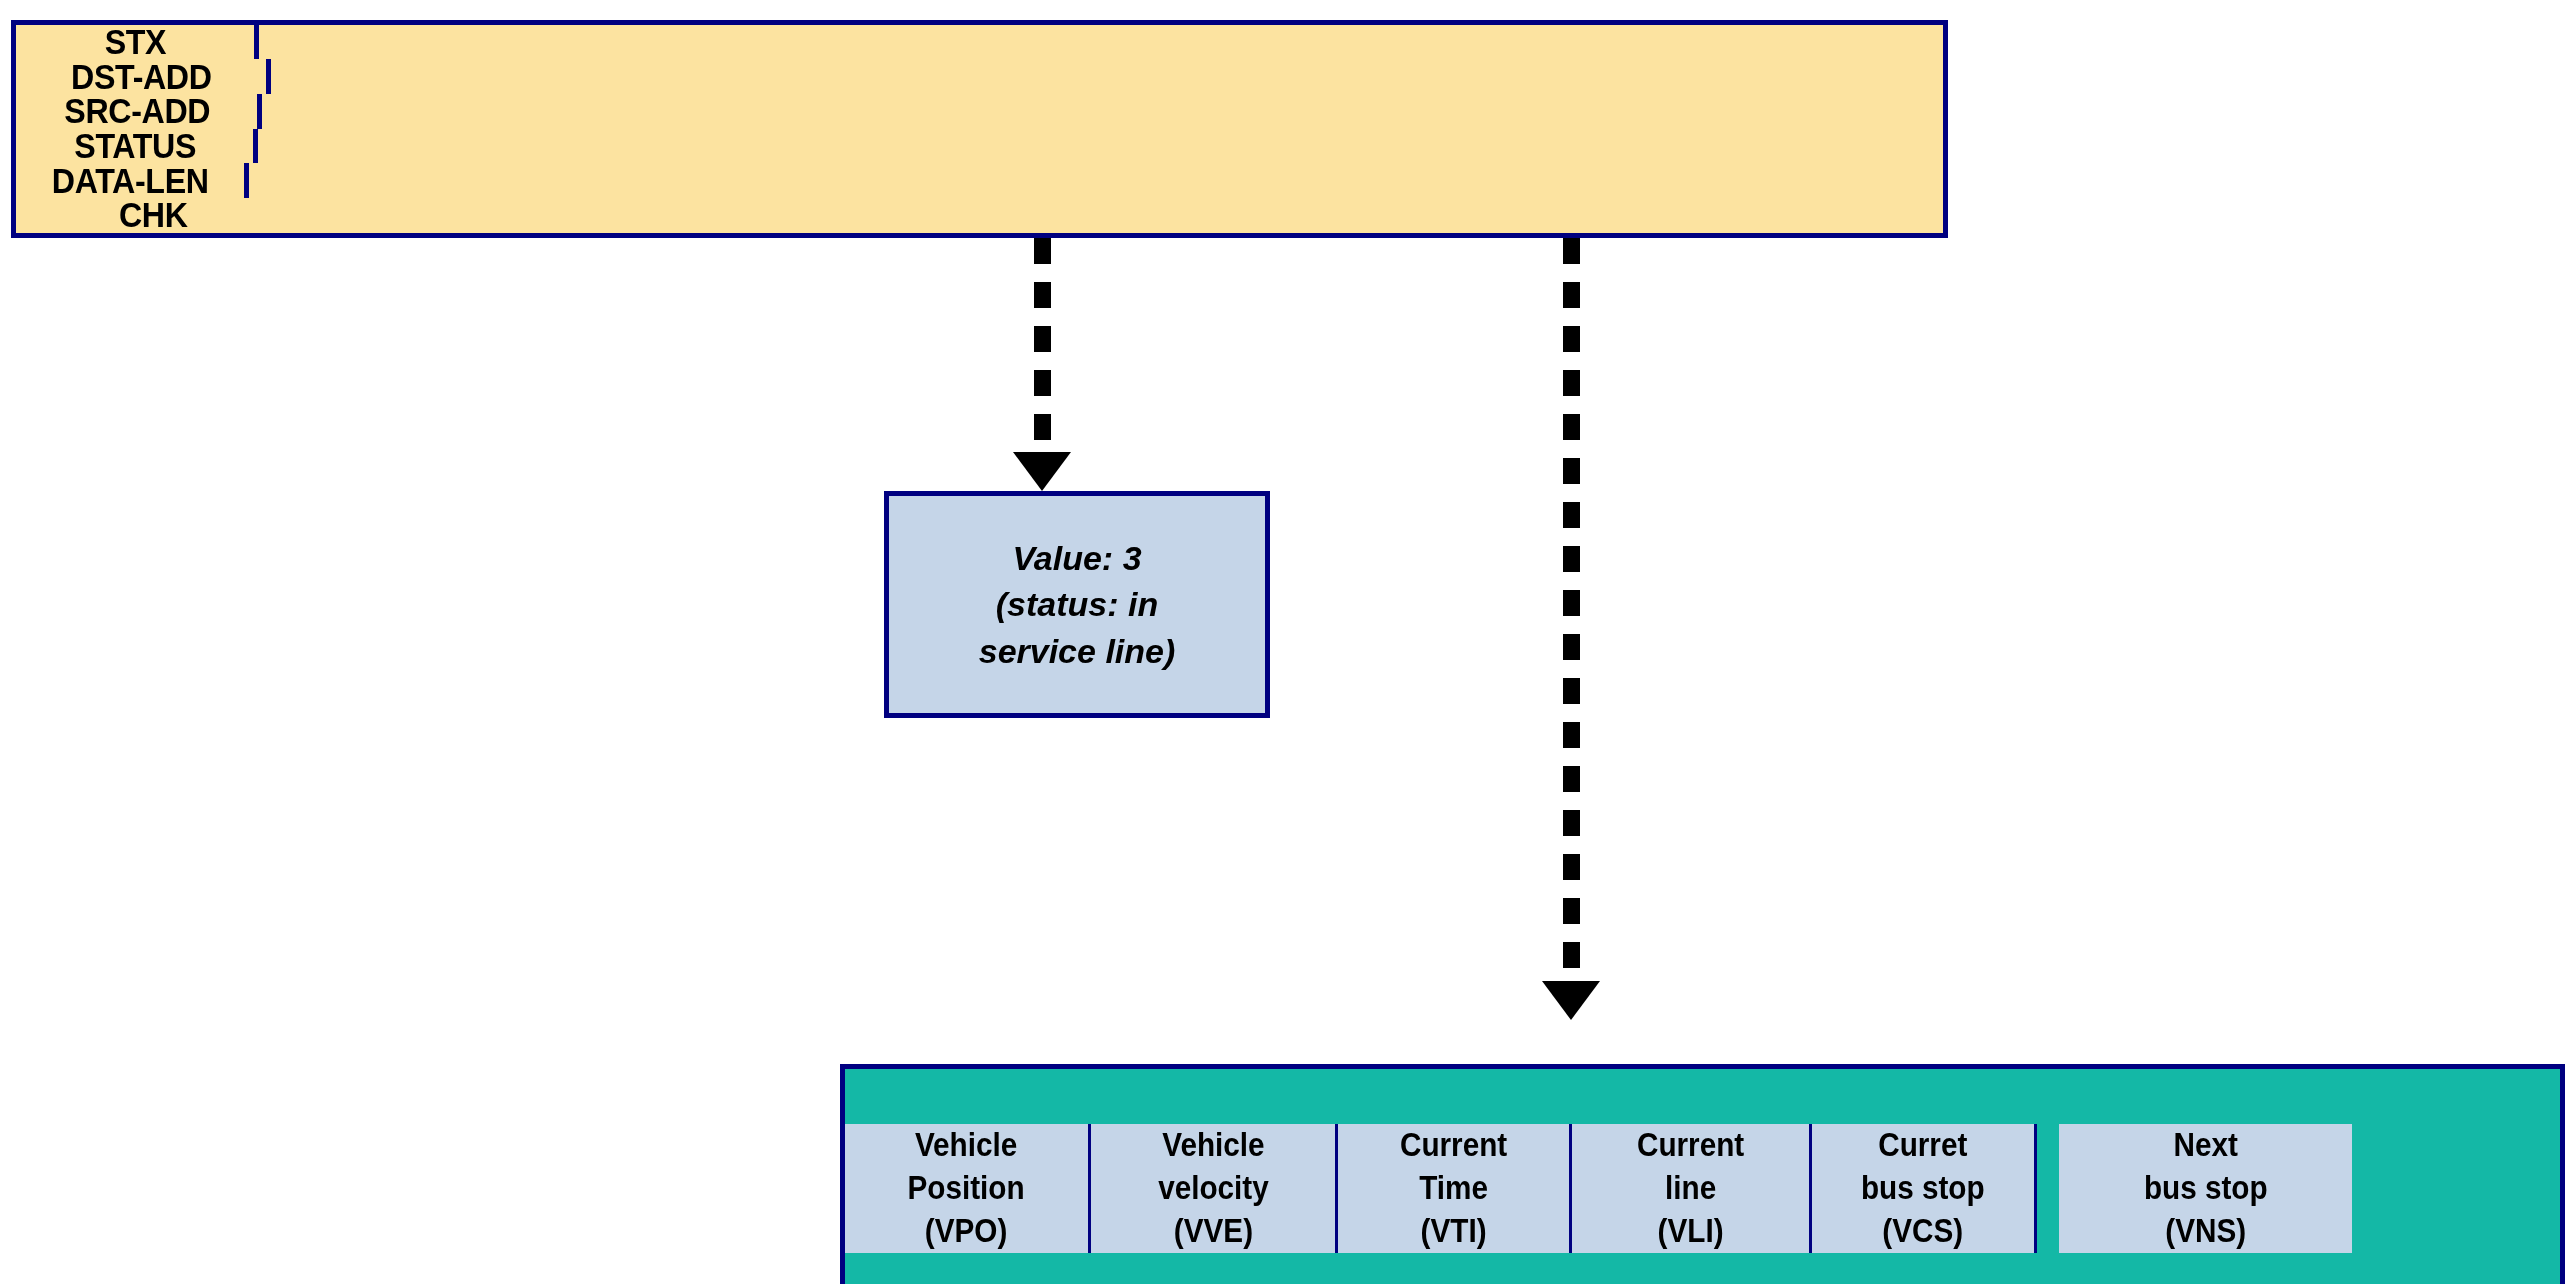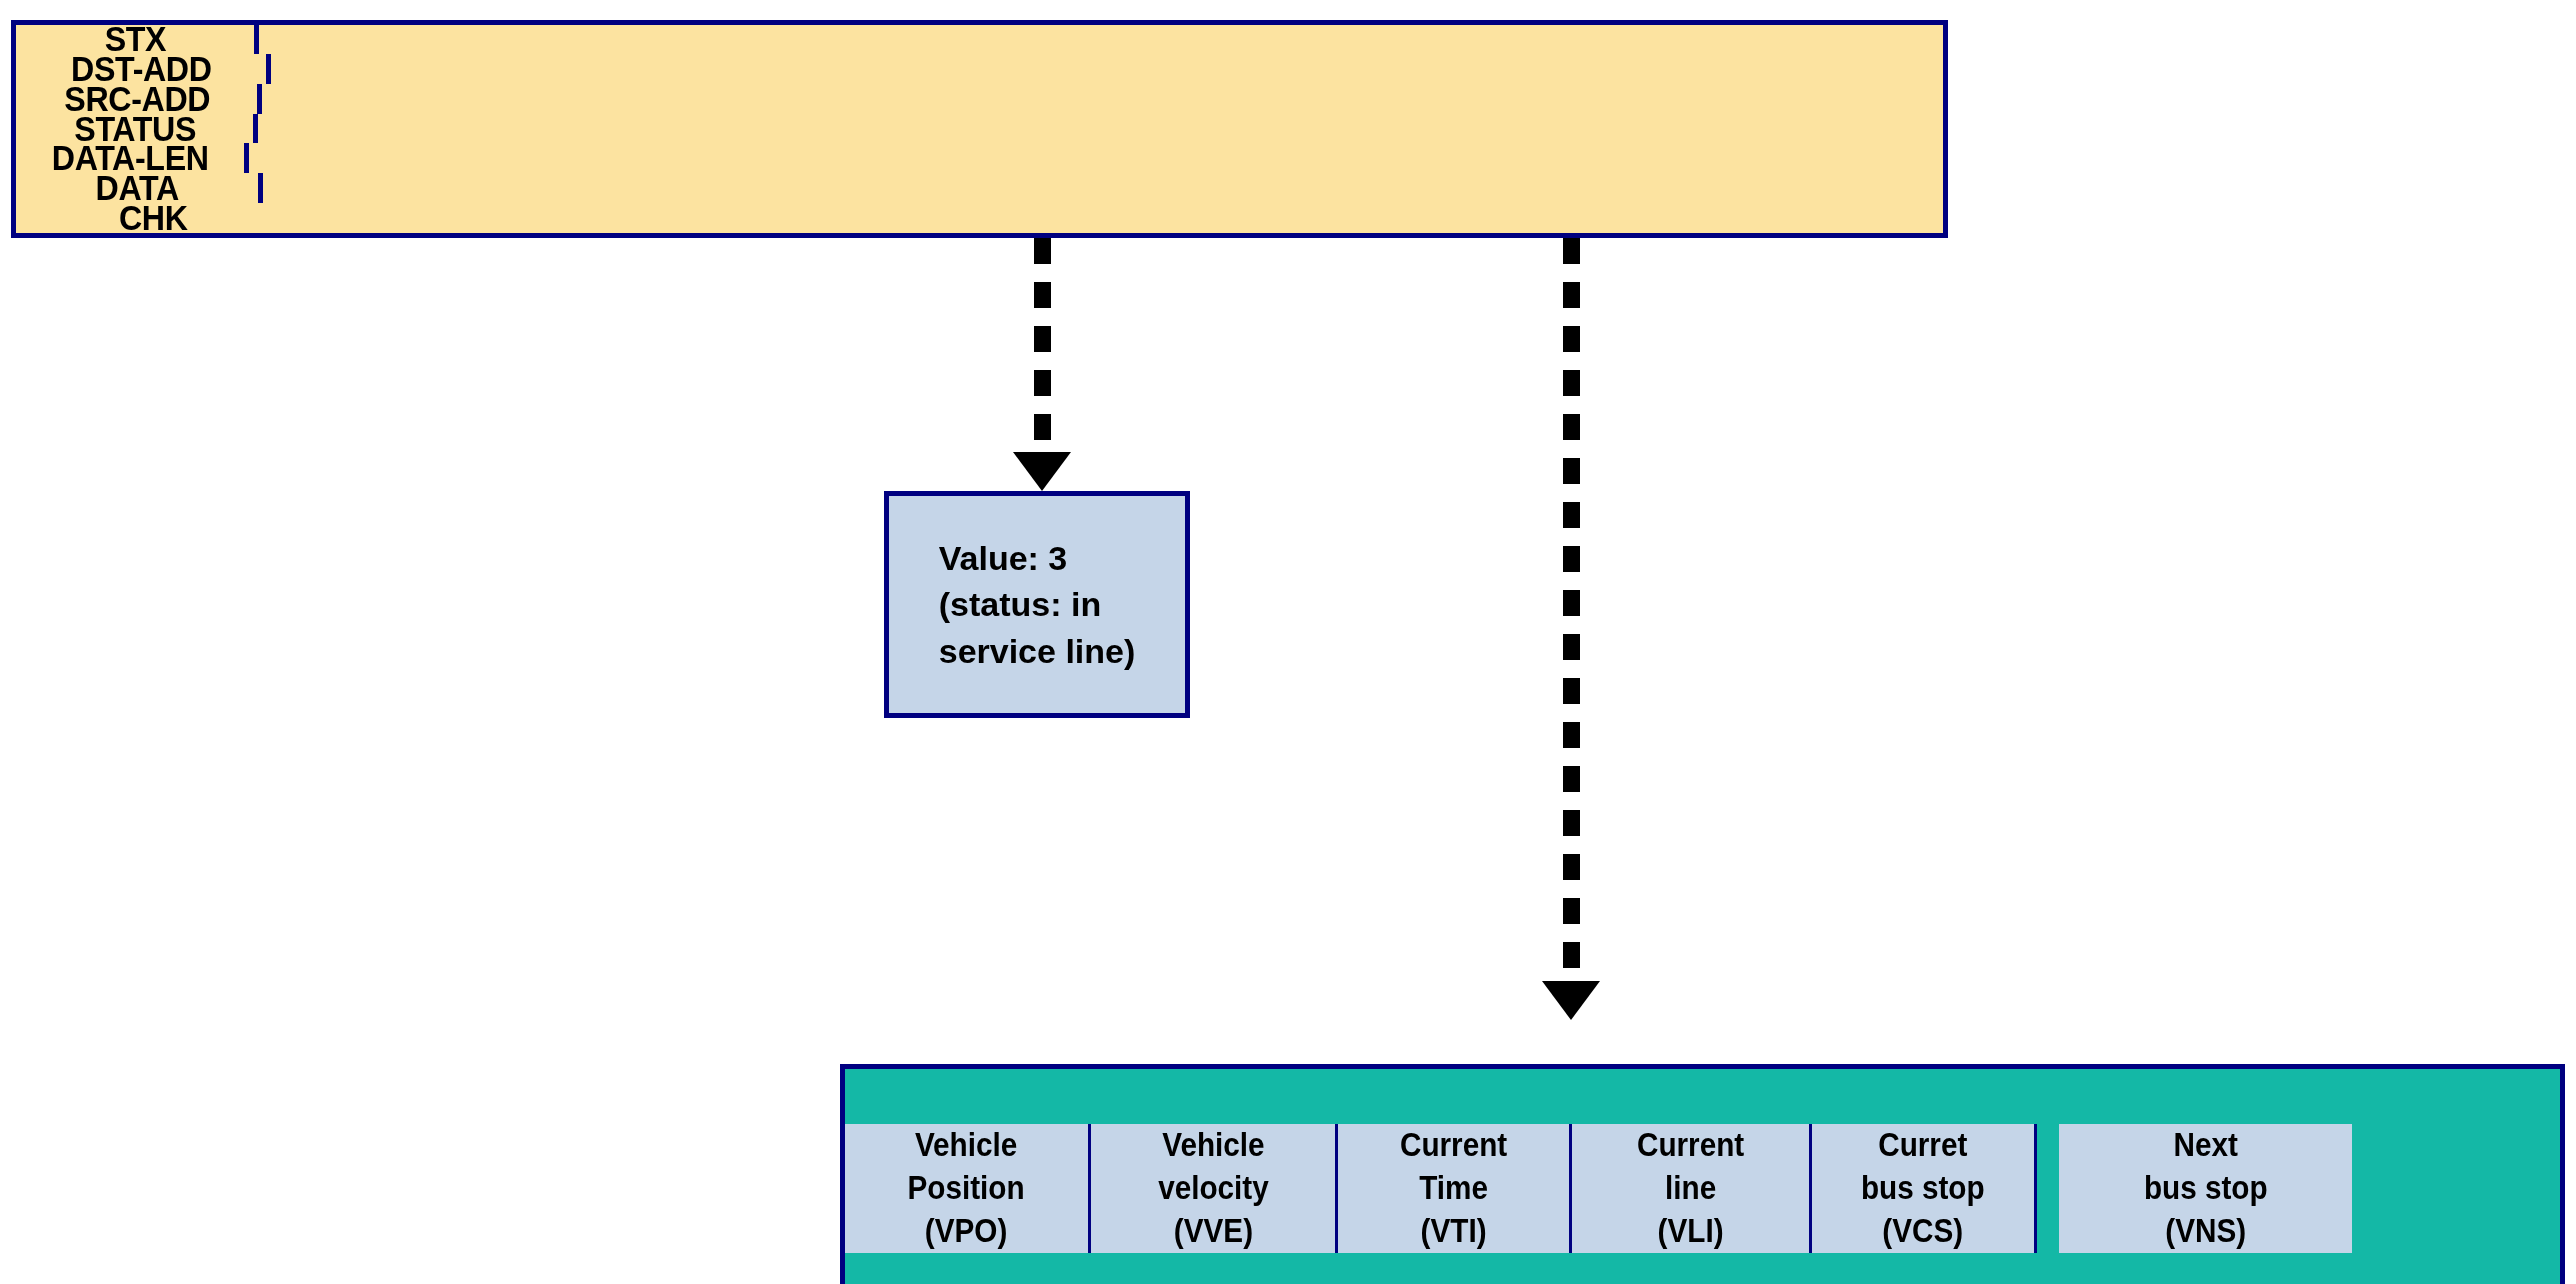--- a/index.html
+++ b/index.html
@@ -78,28 +78,30 @@
     line-height: 1.30;
     white-space: pre-line;
     transform: scaleX(0.90);
   }
 
   
   #status-callout {
     position: absolute;
     left: 884px;
     top: 491px;
-    width: 306px;
+    width: 386px;
     height: 227px;
     box-sizing: border-box;
     background: #C5D5E8;
     border: 5.3px solid #000080;
     display: flex;
     align-items: center;
     justify-content: center;
+    text-align: center;
+    font-style: italic;
   }
   #status-callout .callout-text {
     font-size: 34px;
     font-weight: bold;
     color: #000000;
     line-height: 1.36;
     white-space: pre-line;
   }
 
   
@@ -151,23 +153,20 @@
   </div>
   <div class="frame-cell" style="width:246px">
     <span class="packet-label">SRC-ADD</span>
   </div>
   <div class="frame-cell" style="width:242px">
     <span class="packet-label">STATUS</span>
   </div>
   <div class="frame-cell" style="width:233px">
     <span class="packet-label">DATA-LEN</span>
   </div>
-  <div class="frame-cell" style="width:247px">
-    <span class="packet-label">DATA</span>
-  </div>
   <div class="frame-cell" style="width:230px">
     <span class="packet-label">CHK</span>
   </div>
 </div>
 
 <div id="connector-status" class="connector">
   <div class="shaft"></div>
   <div class="head"></div>
 </div>
 

